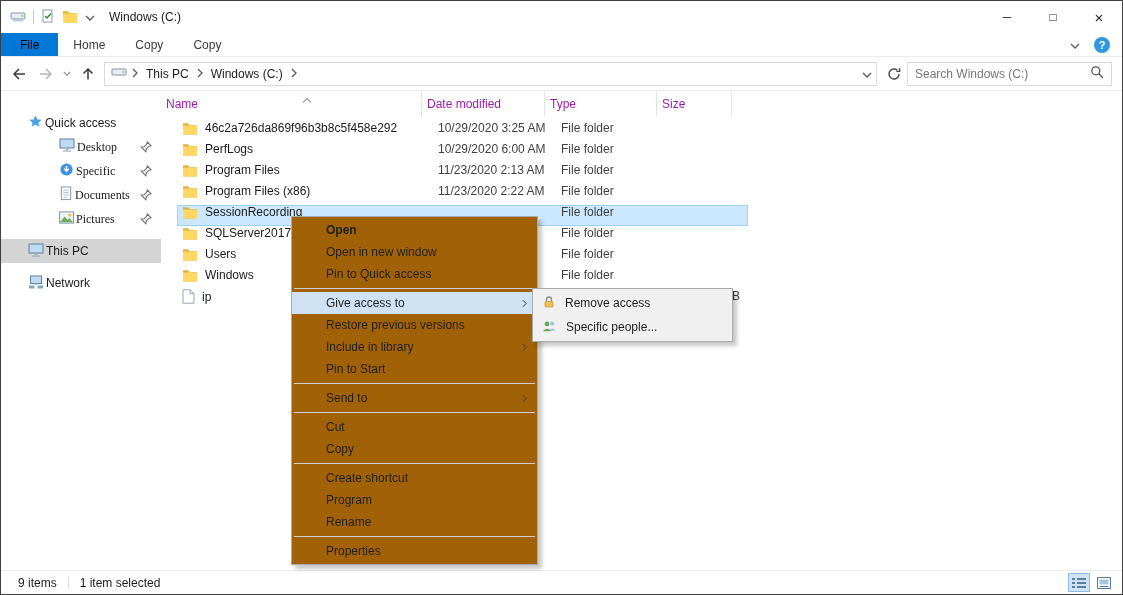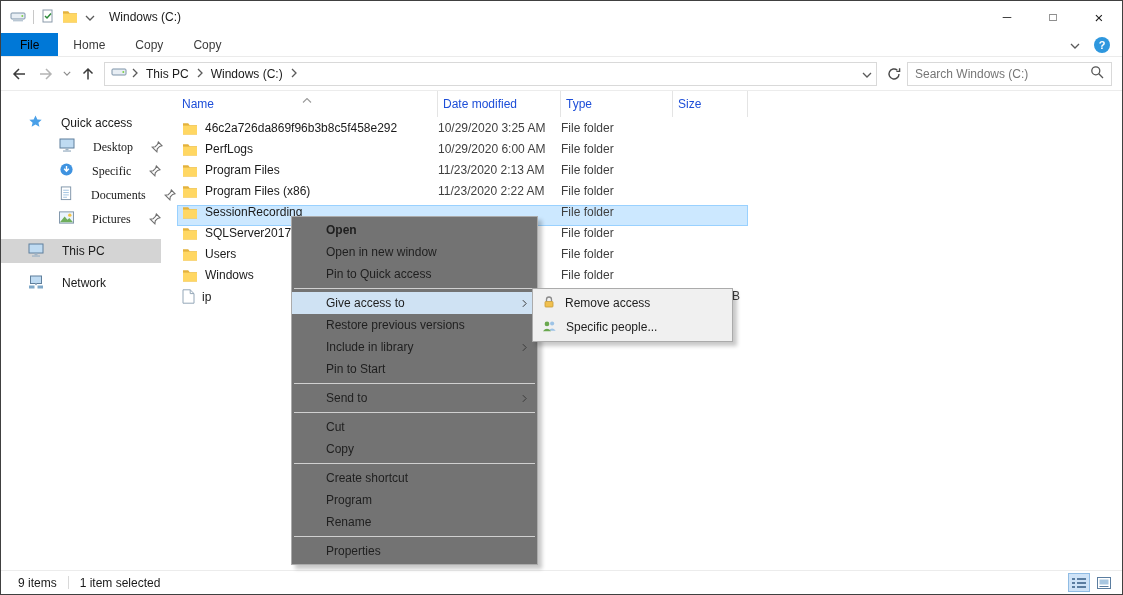--- a/index.html
+++ b/index.html
@@ -37,45 +37,45 @@
   .addressbox { flex:1; height:24px; border:1px solid #d9d9d9; display:flex; align-items:center; padding:0 4px 0 6px; gap:5px; margin:0 3px; background:#fff; }
   .crumb { padding:0 3px; color:#1a1a1a; }
   .addr-spacer { flex:1; }
   .searchbox { width:205px; height:24px; border:1px solid #d9d9d9; display:flex; align-items:center; padding:0 7px; gap:5px; background:#fff; }
   .searchbox input { border:none; outline:none; flex:1; font:inherit; color:#1a1a1a; background:transparent; min-width:0; }
   .searchbox input::placeholder { color:#767676; }
 
   
   .main { flex:1; display:flex; min-height:0; }
   .sidebar { width:160px; flex-shrink:0; padding-top:20px; }
-  .side-item { height:24px; display:flex; align-items:center; gap:18px; padding-left:27px; }
+  .side-item { height:24px; display:flex; align-items:center; gap:2px; padding-left:27px; }
   .side-item.child { padding-left:58px;font-family:Liberation Serif, serif; }
   .side-item .pin { margin-left:auto; margin-right:9px; display:flex; }
   .side-item.selected { background:#d4d4d4; }
   .side-gap { height:8px; }
 
   .content { flex:1; position:relative; min-width:0; }
   .sort-caret { position:absolute; top:1px; left:141px; }
-  .header-row { display:flex; height:26px; margin-left:16px; align-items:center; color:#1d4ed8; }
+  .header-row { display:flex; height:26px; align-items:center; color:#a21caf; }
   .hcell { height:100%; display:flex; align-items:center; padding-left:5px; border-right:1px solid #e4e4e4; }
   .h-name { width:261px; }
   .h-date { width:123px; }
   .h-type { width:112px; }
   .h-size { width:75px; }
   .rows { margin-top:4px; }
   .row { display:flex; height:21px; align-items:flex-start; margin-left:16px; width:571px; }
   .row.selected { background:#cce8ff; box-shadow: inset 0 0 0 1px #99d1ff; }
   .cell-name { width:261px; display:flex; align-items:center; gap:7px; padding-left:5px; overflow:hidden; white-space:nowrap; }
   .cell-date { width:123px; color:#3f3f3f; white-space:nowrap; overflow:hidden; }
   .cell-type { width:112px; color:#3f3f3f; white-space:nowrap; }
   .cell-size { width:75px; text-align:right; padding-right:8px; color:#3f3f3f; white-space:nowrap; }
   .fi { display:flex; flex-shrink:0; }
 
   
-  .context-menu { position:absolute; left:290px; top:215px; width:247px; background:#737373;
+  .context-menu { position:absolute; left:290px; top:215px; width:247px; background:#a16207;
     border:1px solid #ababab; box-shadow:4px 4px 4px rgba(0,0,0,0.22); padding:2px 0; z-index:10; }
   .menu-item { height:22px; display:flex; align-items:center; padding:0 10px 0 34px; position:relative; color:#1f1f1f; }
   .menu-item.bold { font-weight:bold; }
   .menu-item.highlight { background:#cfe2f3; }
   .menu-item .arrow { position:absolute; right:10px; display:flex; }
   .menu-sep { height:1px; background:#d0d0d0; margin:3px 2px; }
 
   
   .submenu { position:absolute; left:531px; top:287px; width:201px; background:#f0f0f0;
     border:1px solid #ababab; box-shadow:4px 4px 4px rgba(0,0,0,0.22); padding:2px 0; z-index:11; }

